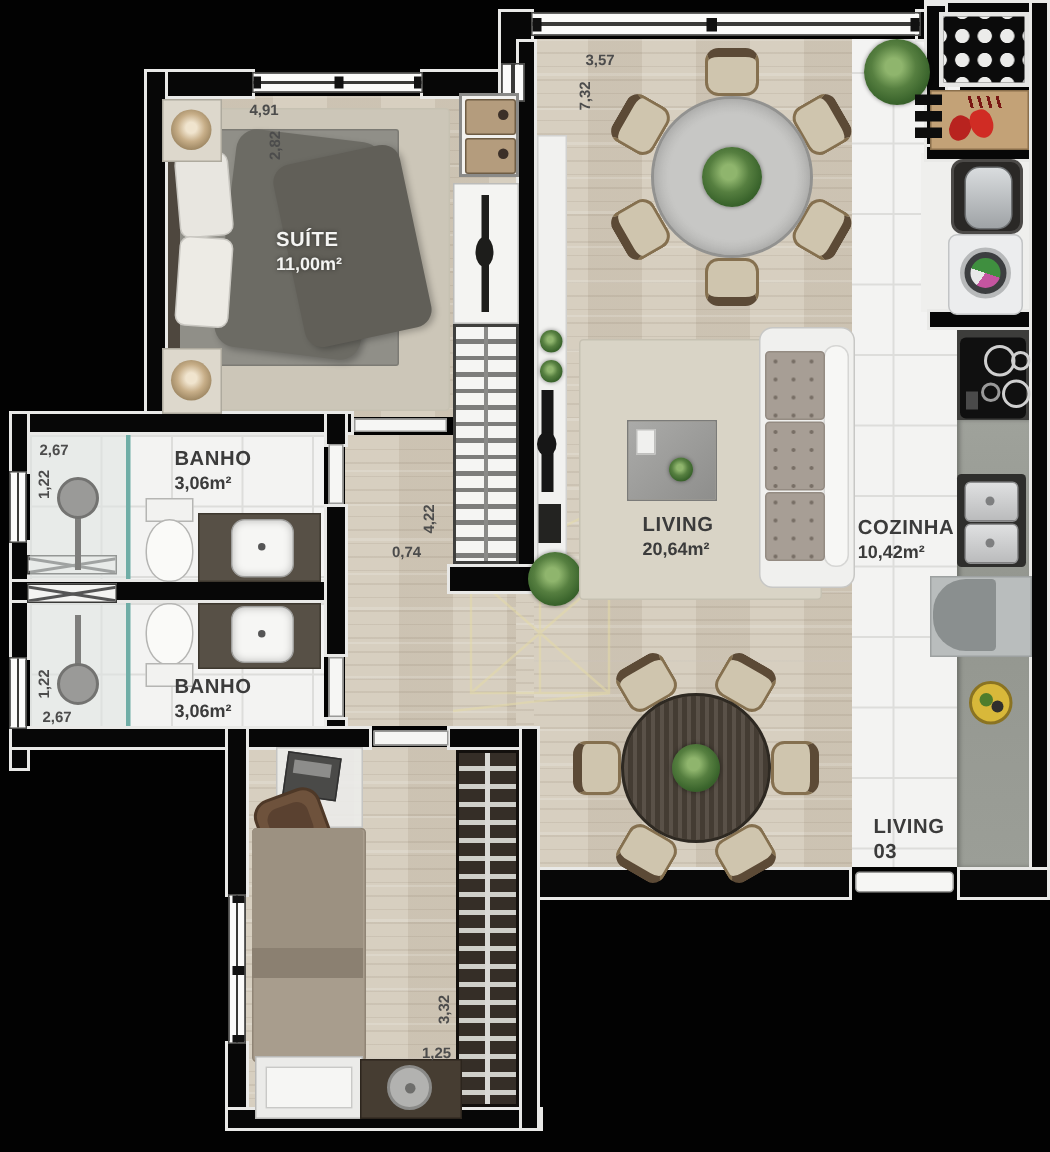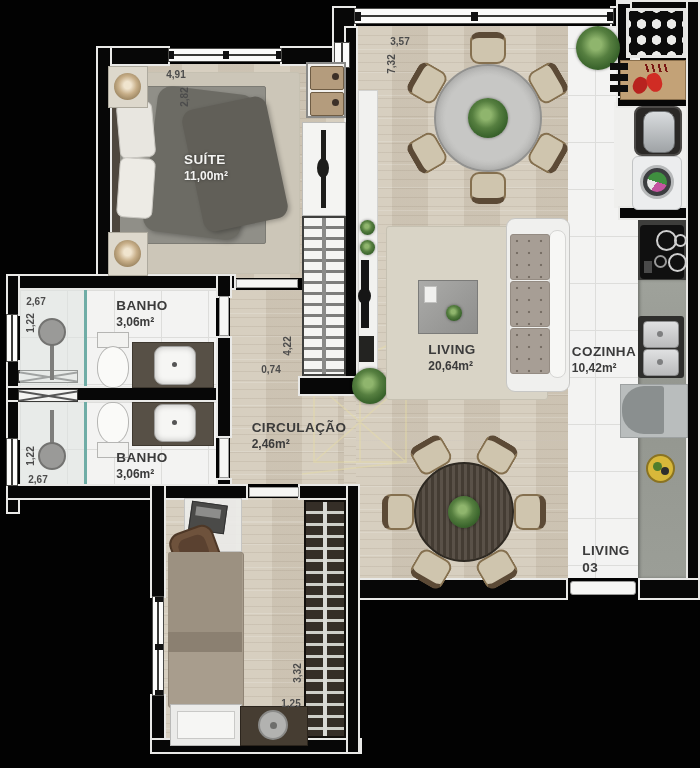--- a/index.html
+++ b/index.html
@@ -282,24 +282,20 @@
     <span class="ar">11,00m²</span>
   </div>
   <div class="rlabel" style="left:142px;top:314px;">
     <span class="nm">BANHO</span>
     <span class="ar">3,06m²</span>
   </div>
   <div class="rlabel" style="left:142px;top:466px;">
     <span class="nm">BANHO</span>
     <span class="ar">3,06m²</span>
   </div>
-  <div class="rlabel" style="left:299px;top:436px;">
-    <span class="nm">CIRCULAÇÃO</span>
-    <span class="ar">2,46m²</span>
-  </div>
   <div class="rlabel" style="left:452px;top:358px;">
     <span class="nm">LIVING</span>
     <span class="ar">20,64m²</span>
   </div>
   <div class="rlabel" style="left:604px;top:340px;margin-top:20px;">
     <span class="nm">COZINHA</span>
     <span class="ar">10,42m²</span>
   </div>
   <div class="rlabel" style="left:606px;top:560px;">
     <span class="nm">LIVING</span>

